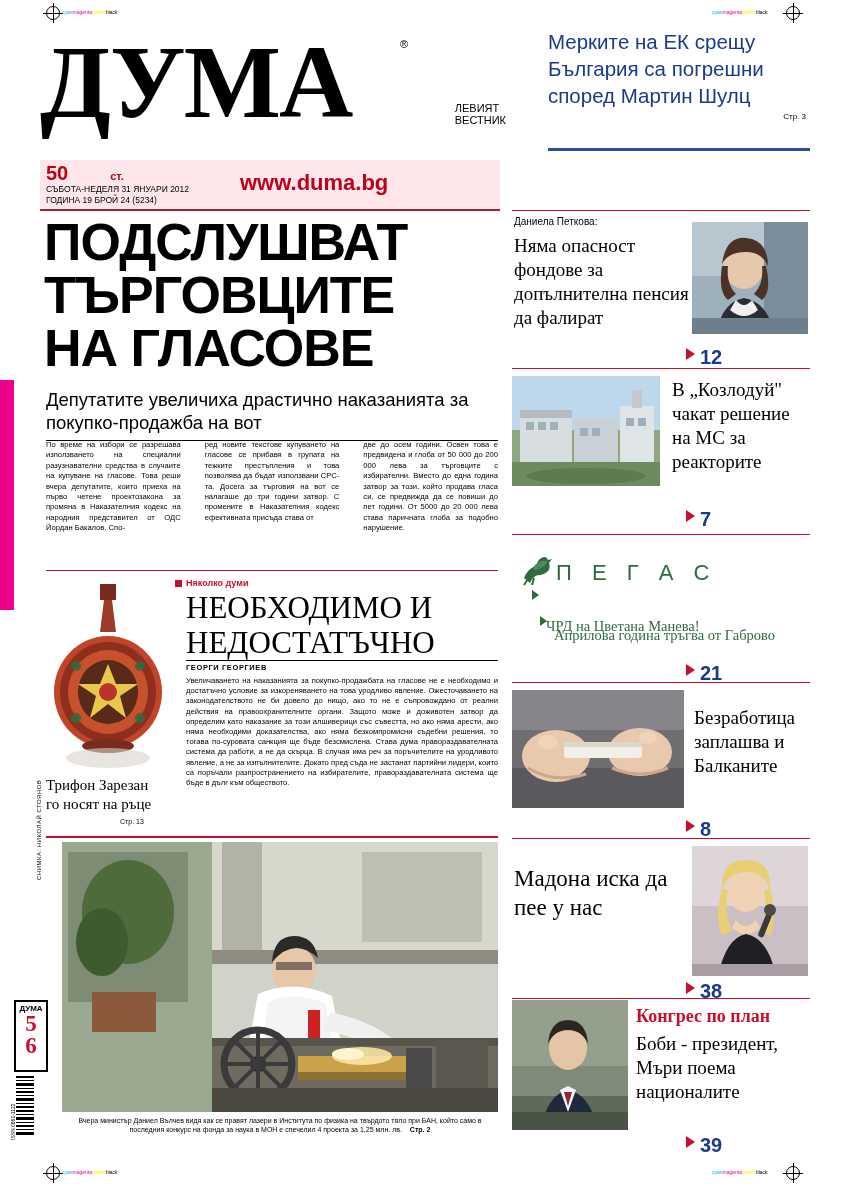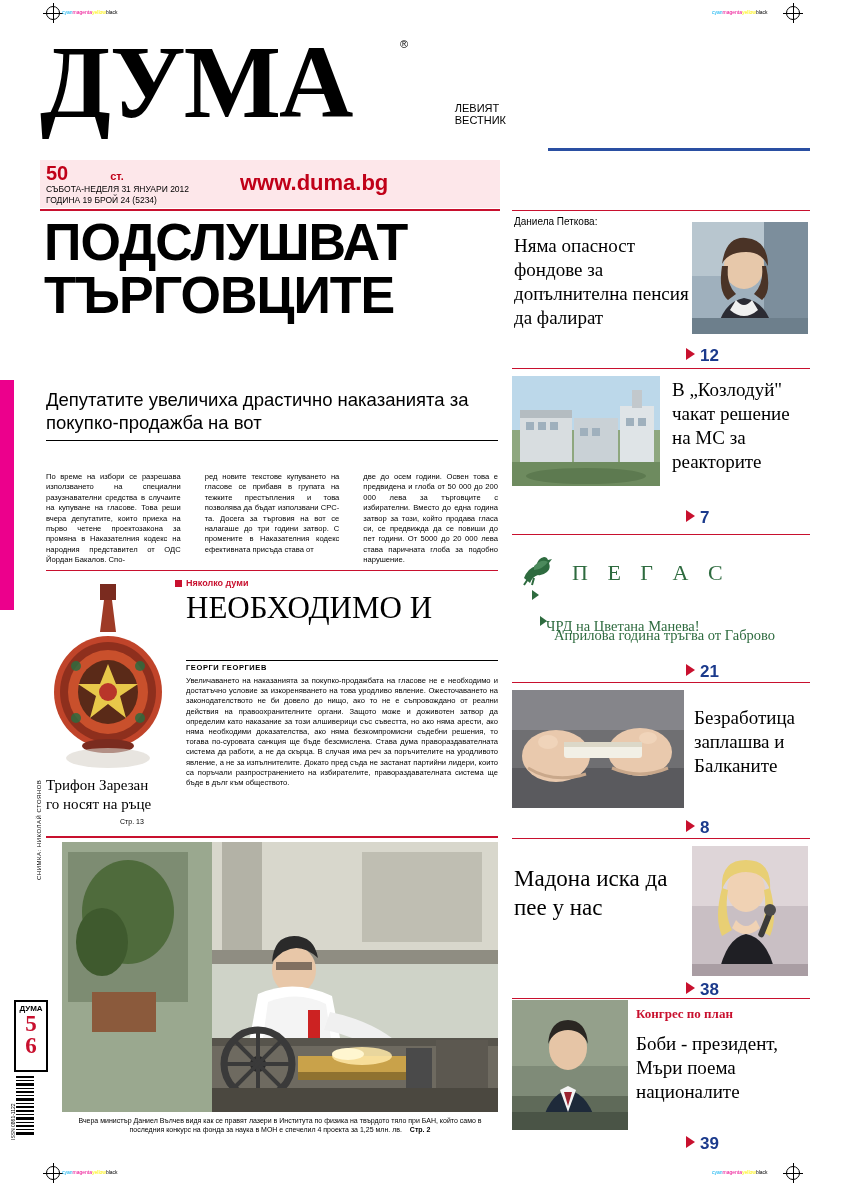--- a/index.html
+++ b/index.html
@@ -156,21 +156,21 @@
   .main-rule {
     position: absolute;
     left: 46px; top: 440px;
     width: 452px; height: 1px;
     background: #000;
   }
 
   
   .lede-cols {
     position: absolute;
-    left: 46px; top: 472px;
+    left: 46px; top: 440px;
     width: 452px;
     display: flex;
     gap: 24px;
   }
   .lede-col {
     width: 142px;
     font-family: "Liberation Sans", sans-serif;
     font-size: 7.6px;
     line-height: 10.4px;
     text-align: justify;
@@ -281,21 +281,21 @@
   .rail-head {
     font-family: "Liberation Serif", serif;
     font-size: 19px;
     line-height: 24px;
     color: #000;
   }
   .pagenum {
     position: absolute;
     font-family: "Liberation Sans", sans-serif;
     font-weight: bold;
-    font-size: 17px;
+    font-size: 20px;
     color: #1b3a8c;
   }
   .pagearrow {
     position: absolute;
     width: 0; height: 0;
     border-left: 9px solid #c8102e;
     border-top: 6px solid transparent;
     border-bottom: 6px solid transparent;
   }
   .petkova-photo {
@@ -326,22 +326,22 @@
   .congress-photo {
     position: absolute;
     left: 512px; top: 1000px;
     width: 116px; height: 130px;
     overflow: hidden;
   }
 
   
   .pegas-title {
     position: absolute;
-    left: 572px; top: 560px;
-    font-family: Liberation Serif, serif;
+    left: 556px; top: 560px;
+    font-family: Liberation Sans, sans-serif;
     font-size: 22px;
     letter-spacing: 7px;
     color: #2e6b3f;
   }
   .pegas-item {
     position: absolute;
     font-family: "Liberation Serif", serif;
     font-size: 14.5px;
     line-height: 19px;
     color: #2e6b3f;
@@ -394,21 +394,21 @@
   .pink-tab {
     position: absolute;
     left: 0; top: 380px;
     width: 14px; height: 230px;
     background: #ec008c;
   }
 
   .congress-kicker {
     position: absolute;
     font-family: "Liberation Serif", serif;
-    font-size: 13px;
+    font-size: 18px;
     color: #c8102e;
     font-weight: bold;
   }
 </style>
 </head>
 <body>
 
 <div class="page">
 
   <div class="reg-mark" style="left:46px; top:6px;"></div>
@@ -432,50 +432,56 @@
 
   <div class="masthead">
     <div class="duma-logo">ДУМА</div>
     <div class="duma-reg">®</div>
     <div class="duma-sub">
       <div>ЛЕВИЯТ</div>
       <div>ВЕСТНИК</div>
     </div>
   </div>
 
+  <div class="top-headline-box">
+    <div class="top-headline">Меркитe на ЕК срещу България са погрешни според Мартин Шулц</div>
+    <div class="top-headline-page">Стр. 3</div>
+  </div>
   <div class="blue-rule"></div>
 
   <div class="pink-bar">
     <div class="price"><span>50</span><small>ст.</small></div>
     <div class="dateline">
       <div>СЪБОТА-НЕДЕЛЯ  31 ЯНУАРИ 2012</div>
       <div>ГОДИНА 19 БРОЙ 24 (5234)</div>
     </div>
     <div class="website">www.duma.bg</div>
   </div>
   <div class="red-rule-main"></div>
 
   <div class="main-head">
     <div>ПОДСЛУШВАТ</div>
     <div>ТЪРГОВЦИТЕ</div>
+    <div>НА ГЛАСОВЕ</div>
   </div>
   <div class="main-deck">Депутатите увеличиха драстично наказанията за покупко-продажба на вот</div>
   <div class="main-rule"></div>
 
   <div class="lede-cols">
     <div class="lede-col">По време на избори се разрешава използването на специални разузнавателни средства в случаите на купуване на гласове. Това реши вчера депутатите, които приеха на първо четене проектозакона за промяна в Наказателния кодекс на народния представител от ОДС Йордан Бакалов. Спо-</div>
     <div class="lede-col">ред новите текстове купуването на гласове се прибавя в групата на тежките престъпления и това позволява да бъдат използвани СРС-та. Досега за търговия на вот се налагаше до три години затвор. С промените в Наказателния кодекс ефективната присъда става от</div>
     <div class="lede-col">две до осем години. Освен това е предвидена и глоба от 50 000 до 200 000 лева за търговците с избирателни. Вместо до една година затвор за този, който продава гласа си, се предвижда да се повиши до пет години. От 5000 до 20 000 лева става паричната глоба за подобно нарушение.</div>
   </div>
 
   <div class="pkg2-rule"></div>
   <div class="kicker-sq"></div>
   <div class="kicker">Няколко думи</div>
   <div class="head2">
     <div>НЕОБХОДИМО И</div>
+    <div>НЕДОСТАТЪЧНО</div>
   </div>
   <div class="byline2-rule"></div>
   <div class="byline2">ГЕОРГИ  ГЕОРГИЕВ</div>
   <div class="body2">Увеличаването на наказанията за покупко-продажбата на гласове не е необходимо и достатъчно условие за изкореняването на това уродливо явление. Ожесточаването на законодателството не би довело до нищо, ако то не е съпровождано от реални действия на правоохранителните органи. Защото може и доживотен затвор да определим като наказание за този алшиверици със съвестта, но ако няма арести, ако няма необходими доказателства, ако няма безкомпромисни съдебни решения, то тогава по-суровата санкция ще бъде безсмислена. Става дума правораздавателната система да работи, а не да скърца. В случая има реч за поръчителите на уродливото явление, а не за изпълнителите. Докато пред съда не застанат партийни лидери, които са поръчали разпространението на избирателите, правораздавателната система ще бъде в дълг към обществото.</div>
 
   <div class="vase-box">
     <svg width="124" height="190" viewBox="0 0 124 190">
       <rect x="0" y="0" width="124" height="190" fill="#ffffff"></rect>
       <rect x="54" y="4" width="16" height="16" fill="#7a2b1f"></rect>
       <path d="M58 20 L66 20 L70 52 L54 52 Z" fill="#9e3b26"></path>

